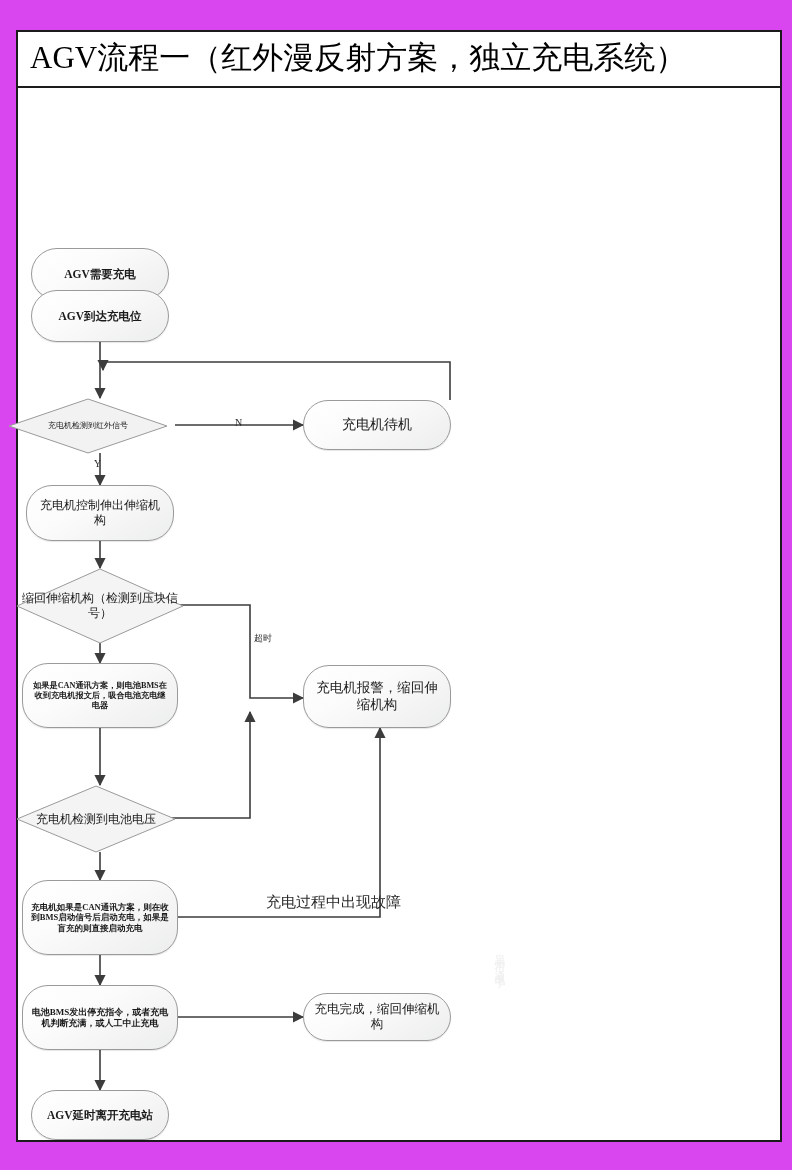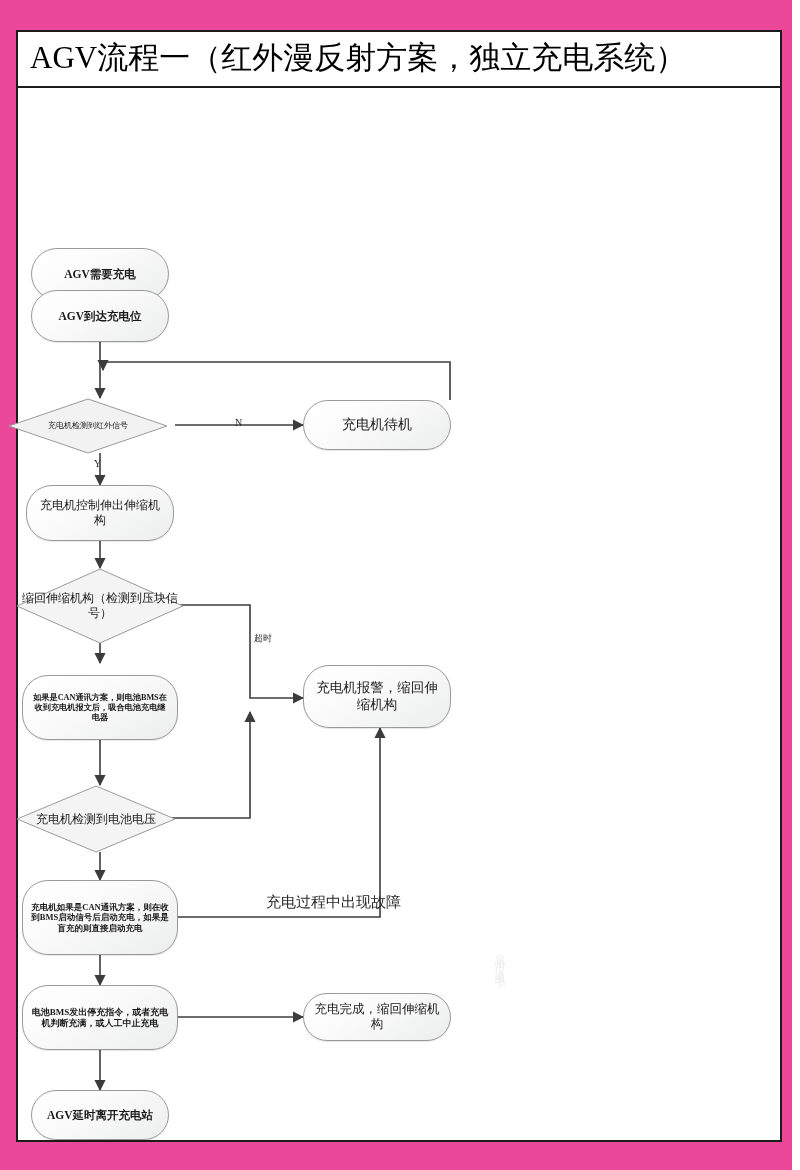--- a/index.html
+++ b/index.html
@@ -10,21 +10,21 @@
   body {
     width: 800px;
     height: 1170px;
     font-family: "Liberation Sans", "DejaVu Sans", sans-serif;
     overflow: hidden;
   }
   #page {
     position: relative;
     width: 792px;
     height: 1170px;
-    background: #ec4899;
+    background: #d946ef;
   }
   
   #doc-frame {
     position: absolute;
     left: 16px;
     top: 30px;
     width: 766px;
     height: 1112px;
     border: 2px solid #1b1b1b;
     box-sizing: border-box;
@@ -186,21 +186,21 @@
     <span class="label">充电机控制伸出伸缩机构</span>
   </div>
 
   <div class="node node-diamond" style="left:16px; top:568px; width:168px; height:76px; font-size:12px;">
     <svg class="diamond-shape" viewBox="0 0 168 76" preserveAspectRatio="none">
       <polygon points="84,1 167,38 84,75 1,38" fill="#f4f4f4" stroke="#9a9a9a" stroke-width="1"></polygon>
     </svg>
     <span class="dlabel">缩回伸缩机构（检测到压块信号）</span>
   </div>
 
-  <div class="node node-terminal" style="left:22px; top:663px; width:156px; height:65px; font-size:8.2px; font-weight:bold;margin-top:12px;">
+  <div class="node node-terminal" style="left:22px; top:663px; width:156px; height:65px; font-size:8.2px; font-weight:bold;">
     <span class="label">如果是CAN通讯方案，则电池BMS在收到充电机报文后，吸合电池充电继电器</span>
   </div>
 
   <div class="node node-terminal" style="left:303px; top:665px; width:148px; height:63px; font-size:13.5px;">
     <span class="label">充电机报警，缩回伸缩机构</span>
   </div>
 
   <div class="node node-terminal" style="left:22px; top:880px; width:156px; height:75px; font-size:8.5px; font-weight:bold;">
     <span class="label">充电机如果是CAN通讯方案，则在收到BMS启动信号后启动充电，如果是盲充的则直接启动充电</span>
   </div>

